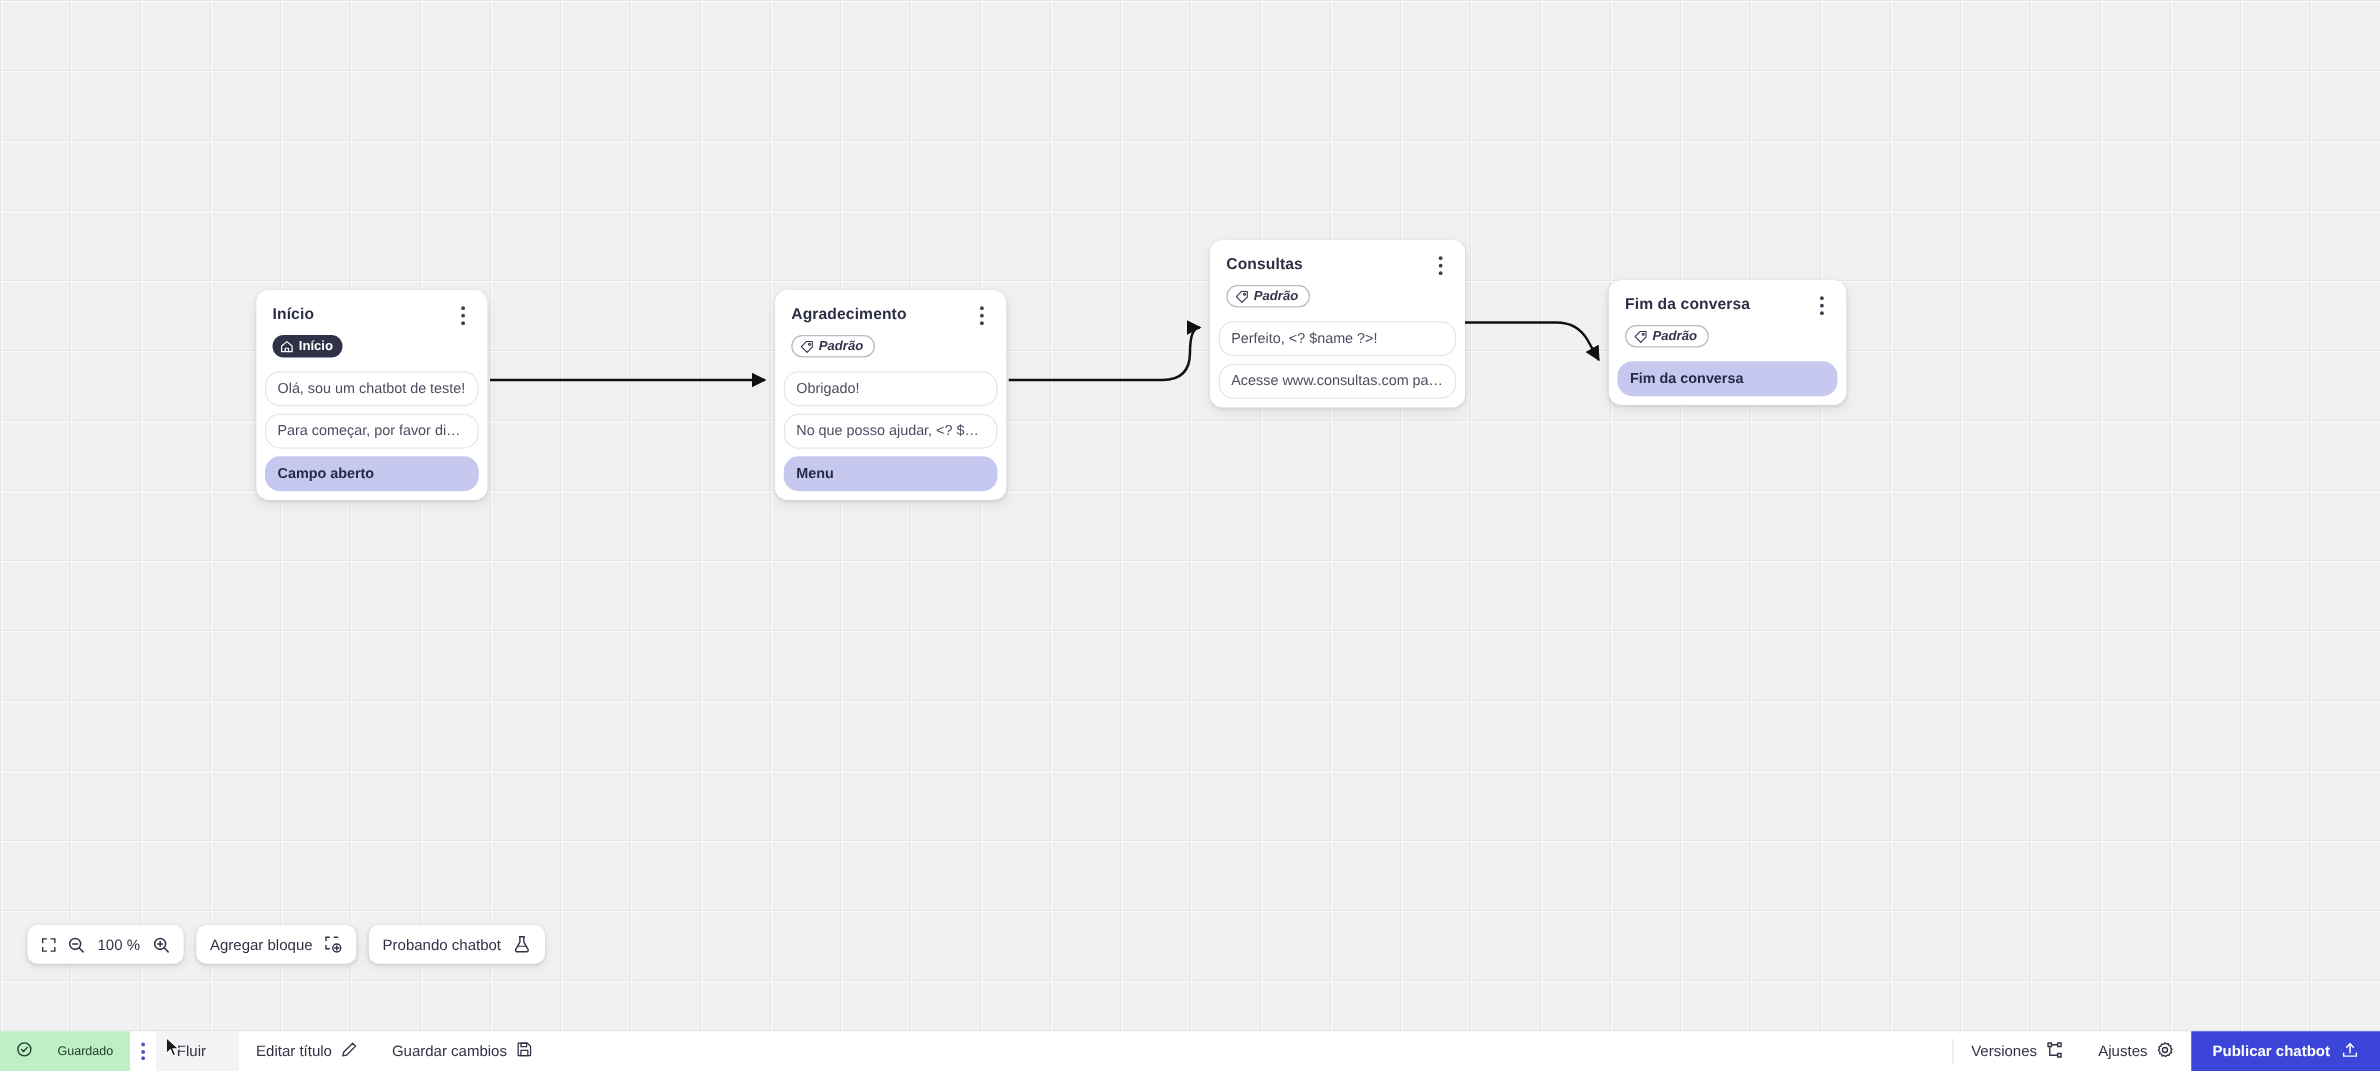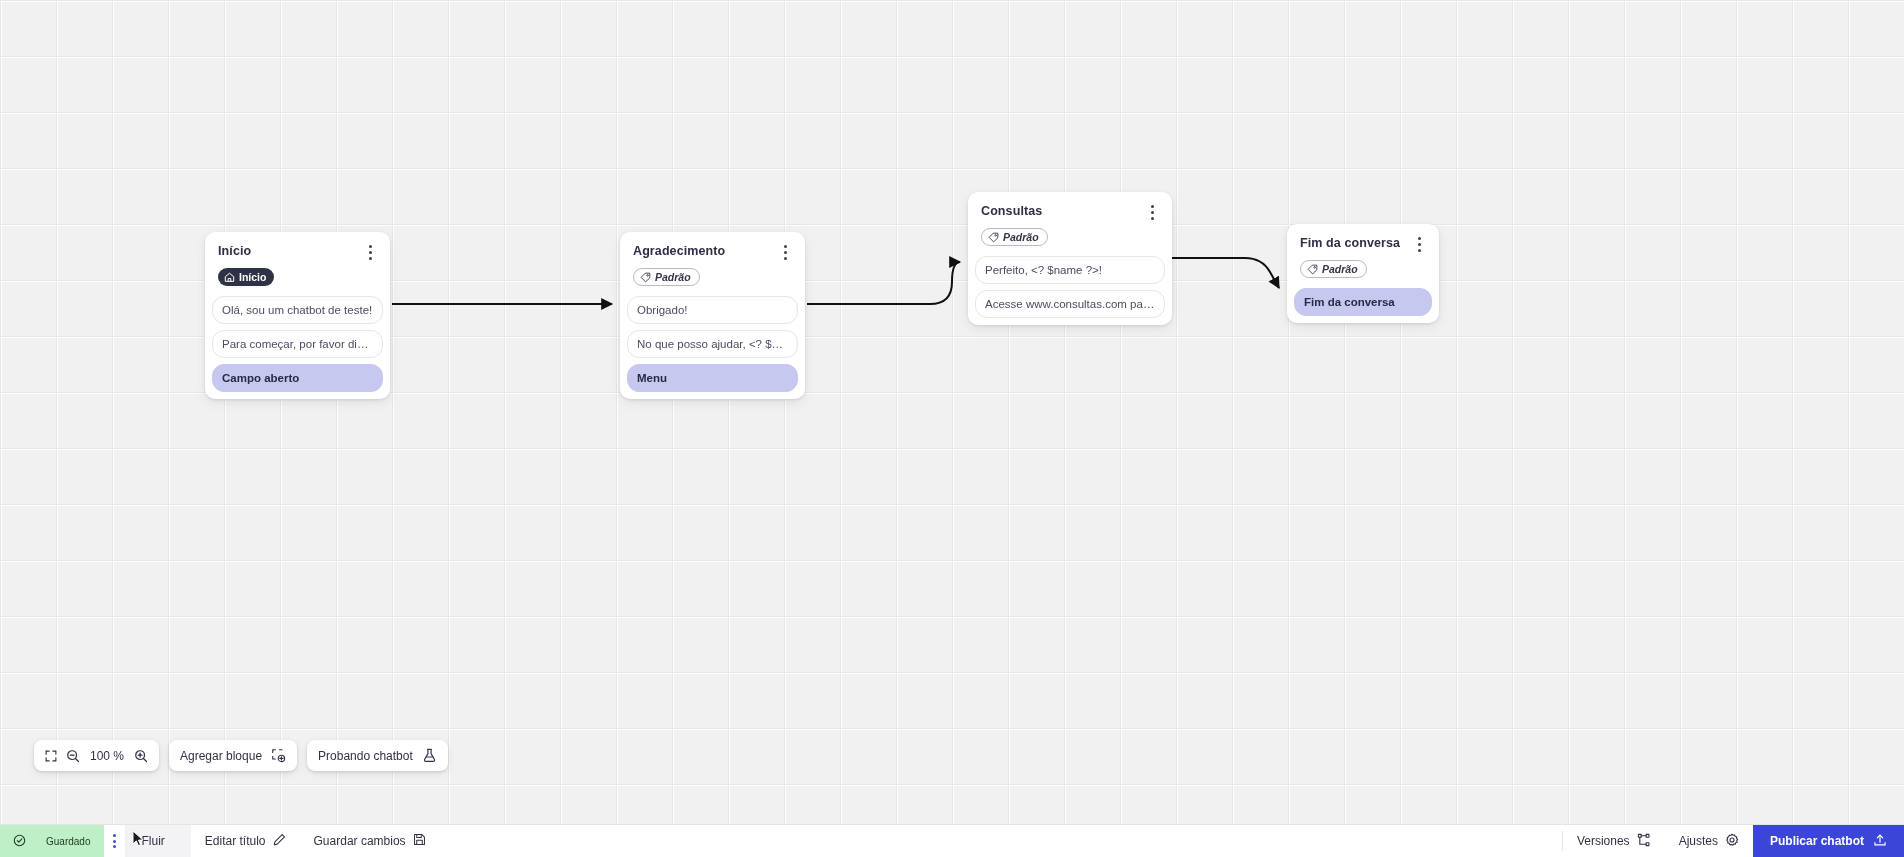--- a/index.html
+++ b/index.html
@@ -121,21 +121,21 @@
   .row.action {
     background: #c6c8f0;
     color: #272a44;
     font-weight: bold;
     border: 1px solid #c6c8f0;
   }
 
   
   #toolbar {
     position: absolute;
-    left: 34px;
+    left: 22px;
     bottom: 53px;
     display: flex;
     gap: 10px;
     z-index: 5;
   }
   .tb-group {
     background: #ffffff;
     border-radius: 8px;
     box-shadow: 0 1px 3px rgba(16,18,40,0.13), 0 3px 9px rgba(16,18,40,0.07);
     height: 31px;
@@ -289,21 +289,21 @@
                 <circle cx="11.1" cy="4.9" r="1.15"></circle>
               </svg>
             </span>
             <span>Padrão</span>
           </span></div>
         <div class="rows">
           <div class="row msg">Perfeito, &lt;? $name ?&gt;!</div>
           <div class="row msg">Acesse www.consultas.com par...</div>
         </div>
       </div>
-      <div class="node" style="left: 1287px; top: 224px; width: 152px;">
+      <div class="node" style="left: 1287px; top: 224px; width: 190px;">
         <div class="node-head">
           <span class="node-title">Fim da conversa</span>
           <span class="kebab">
             <i></i>
             <i></i>
             <i></i>
           </span>
         </div>
         <div class="badge-row"><span class="badge outline">
             <span>

